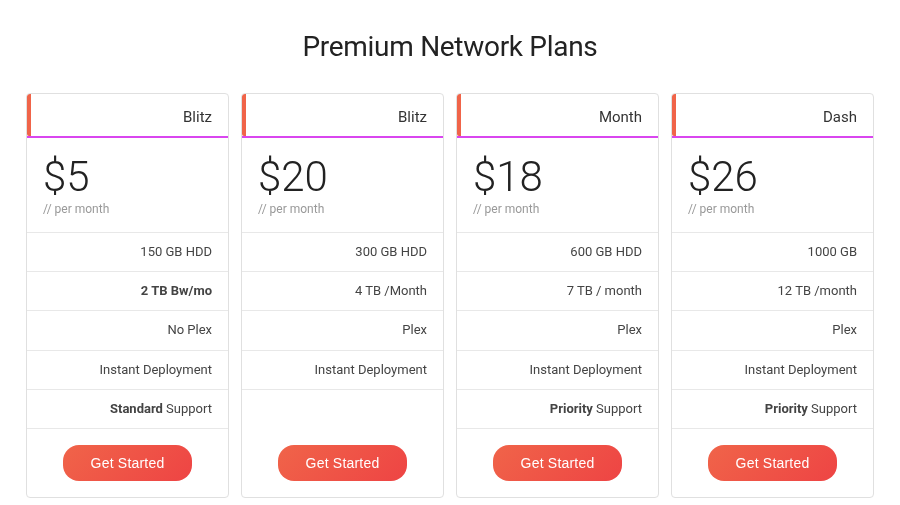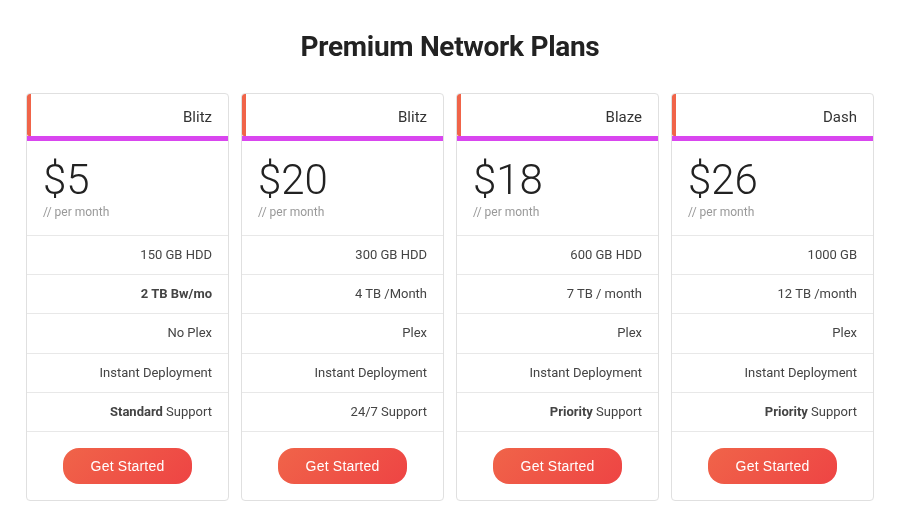--- a/index.html
+++ b/index.html
@@ -9,21 +9,21 @@
       background: #fff;
       min-height: 505px;
       display: flex;
       flex-direction: column;
       align-items: center;
       padding: 30px 20px 20px;
     }
 
     .page-title {
       font-size: 28px;
-      font-weight: 700;
+      font-weight: 400;
       color: #222;
       margin-bottom: 30px;
       letter-spacing: -0.3px;
     }
 
     .plans-container {
       display: flex;
       gap: 0;
       width: 860px;
       max-width: 100%;
@@ -37,21 +37,21 @@
       margin: 0 6px;
       display: flex;
       flex-direction: column;
     }
 
     .plan-header {
       display: flex;
       align-items: center;
       justify-content: flex-end;
       padding: 14px 16px 10px;
-      border-bottom: 5px solid #d946ef;
+      border-bottom: 2px solid #d946ef;
       position: relative;
     }
 
     .plan-name {
       font-size: 15px;
       font-weight: 400;
       color: #333;
     }
 
     .plan-header-accent {
@@ -152,30 +152,29 @@
       </div>
       <div class="plan-price-section">
         <div class="plan-price">$20</div>
         <div class="plan-period">// per month</div>
       </div>
       <div class="plan-features">
         <div class="feature-row">300 GB HDD</div>
         <div class="feature-row">4 TB /Month</div>
         <div class="feature-row">Plex</div>
         <div class="feature-row">Instant Deployment</div>
-        <div class="feature-row">24/7 Support</div>
       </div>
       <div class="plan-footer">
         <button class="get-started-btn">Get Started</button>
       </div>
     </div>
     <div class="plan-card">
       <div class="plan-header">
         <div class="plan-header-accent"></div>
-        <span class="plan-name">Blaze</span>
+        <span class="plan-name">Month</span>
       </div>
       <div class="plan-price-section">
         <div class="plan-price">$18</div>
         <div class="plan-period">// per month</div>
       </div>
       <div class="plan-features">
         <div class="feature-row">600 GB HDD</div>
         <div class="feature-row">7 TB / month</div>
         <div class="feature-row">Plex</div>
         <div class="feature-row">Instant Deployment</div>

